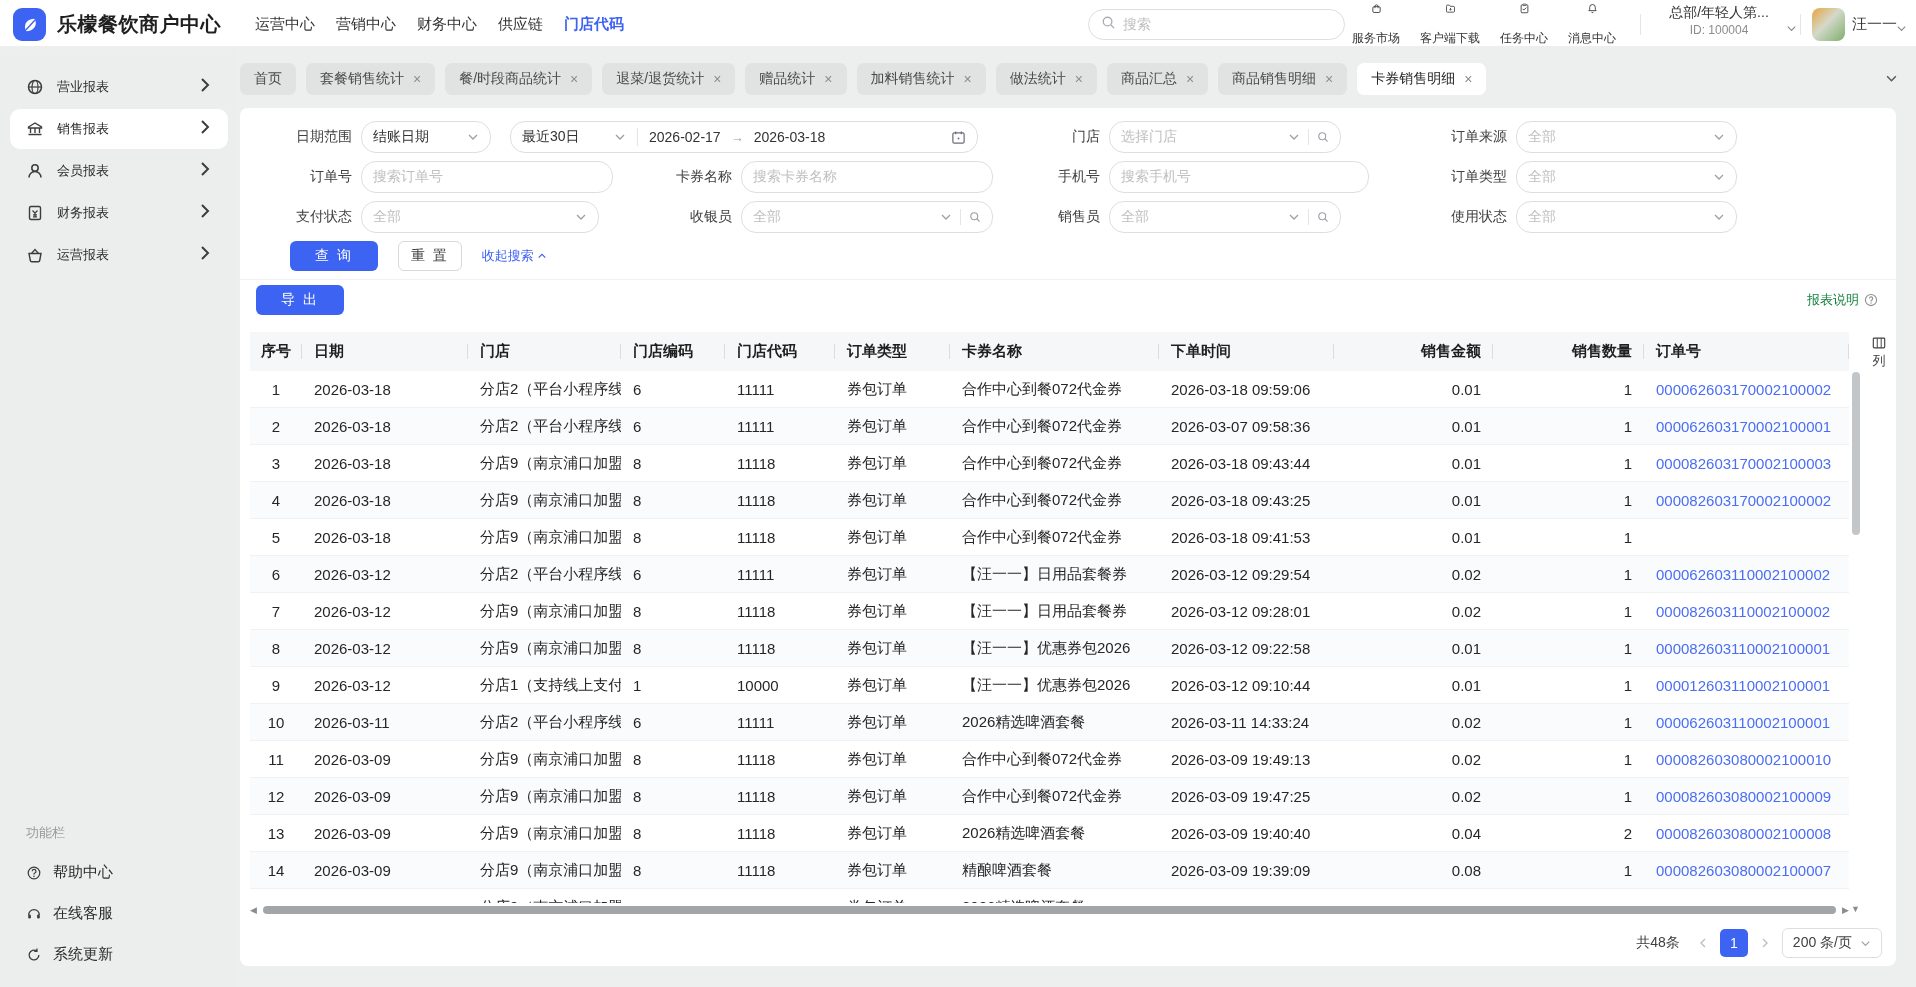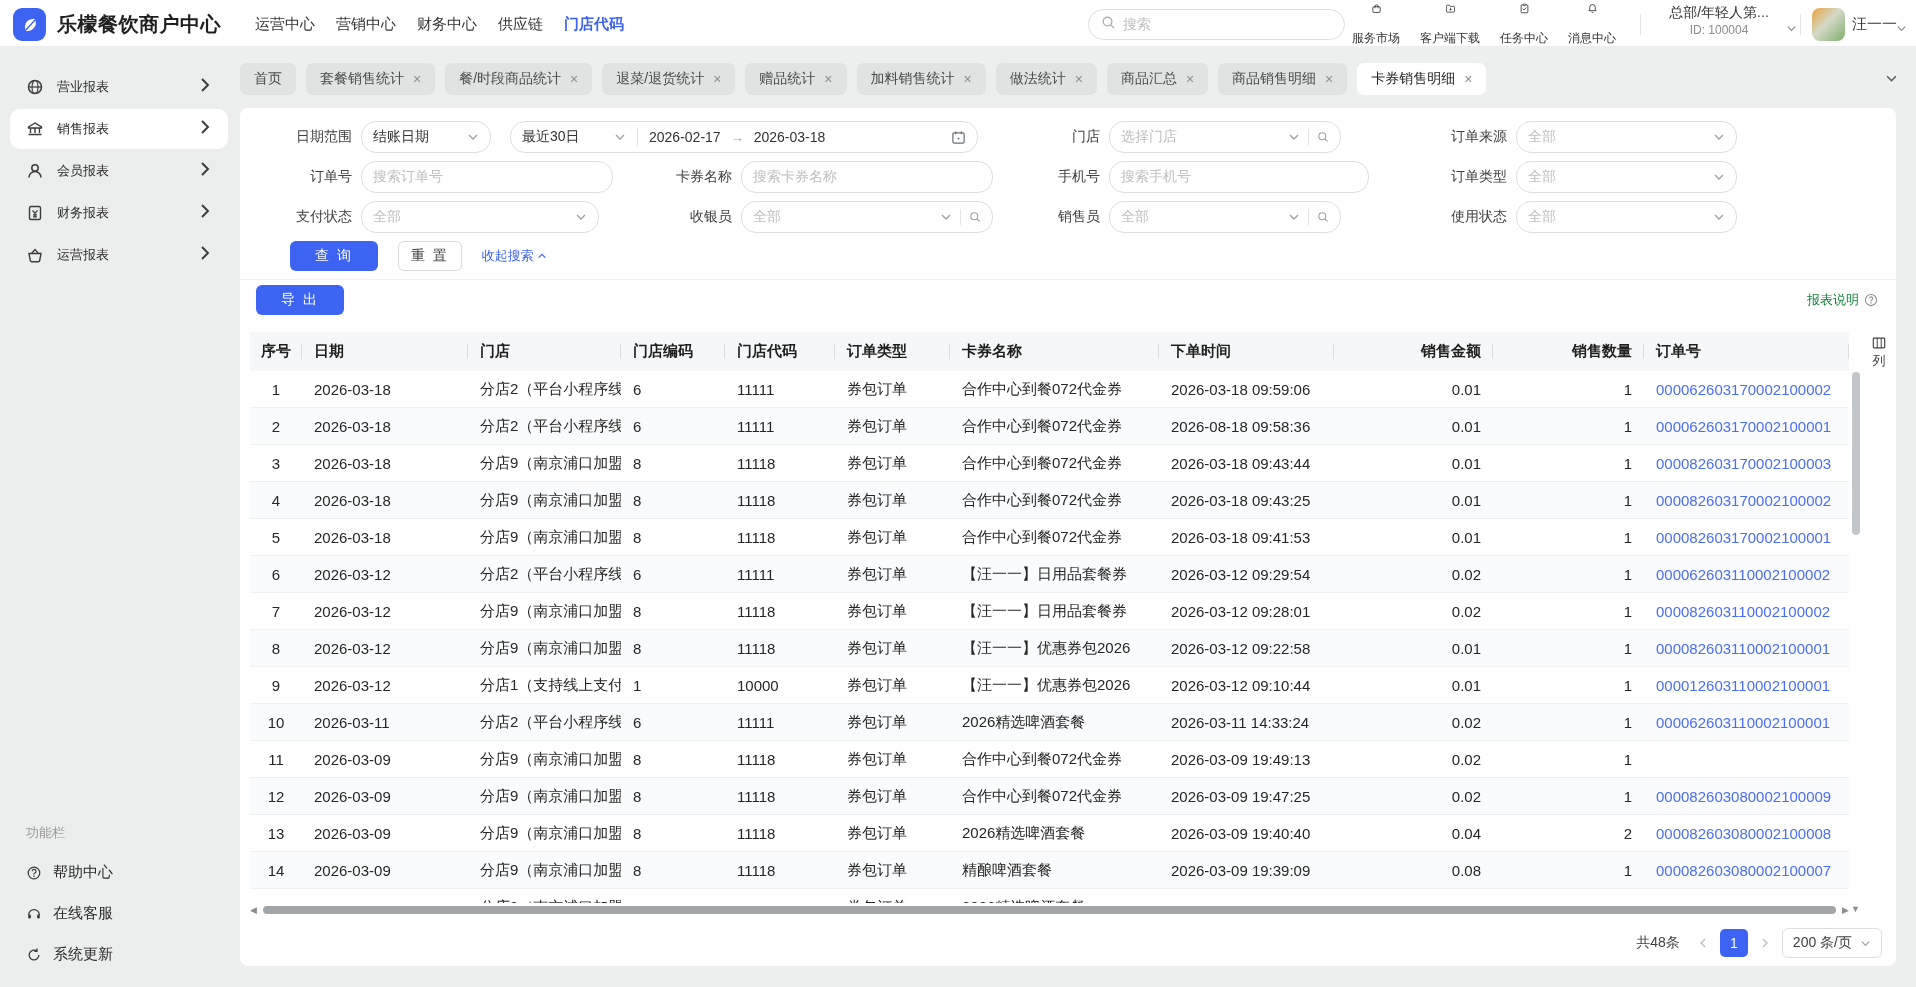--- a/index.html
+++ b/index.html
@@ -546,21 +546,21 @@
               <div class="td  link" style="width: 205px;">000062603170002100002</div>
             </div>
             <div class="tr">
               <div class="td c-center" style="width: 52px;">2</div>
               <div class="td " style="width: 166px;">2026-03-18</div>
               <div class="td " style="width: 153px;">分店2（平台小程序线</div>
               <div class="td " style="width: 104px;">6</div>
               <div class="td " style="width: 110px;">11111</div>
               <div class="td " style="width: 115px;">券包订单</div>
               <div class="td " style="width: 209px;">合作中心到餐072代金券</div>
-              <div class="td " style="width: 175px;">2026-08-18 09:58:36</div>
+              <div class="td " style="width: 175px;">2026-03-07 09:58:36</div>
               <div class="td c-right" style="width: 159px;">0.01</div>
               <div class="td c-right" style="width: 151px;">1</div>
               <div class="td  link" style="width: 205px;">000062603170002100001</div>
             </div>
             <div class="tr">
               <div class="td c-center" style="width: 52px;">3</div>
               <div class="td " style="width: 166px;">2026-03-18</div>
               <div class="td " style="width: 153px;">分店9（南京浦口加盟</div>
               <div class="td " style="width: 104px;">8</div>
               <div class="td " style="width: 110px;">11118</div>
@@ -588,21 +588,20 @@
               <div class="td c-center" style="width: 52px;">5</div>
               <div class="td " style="width: 166px;">2026-03-18</div>
               <div class="td " style="width: 153px;">分店9（南京浦口加盟</div>
               <div class="td " style="width: 104px;">8</div>
               <div class="td " style="width: 110px;">11118</div>
               <div class="td " style="width: 115px;">券包订单</div>
               <div class="td " style="width: 209px;">合作中心到餐072代金券</div>
               <div class="td " style="width: 175px;">2026-03-18 09:41:53</div>
               <div class="td c-right" style="width: 159px;">0.01</div>
               <div class="td c-right" style="width: 151px;">1</div>
-              <div class="td  link" style="width: 205px;">000082603170002100001</div>
             </div>
             <div class="tr">
               <div class="td c-center" style="width: 52px;">6</div>
               <div class="td " style="width: 166px;">2026-03-12</div>
               <div class="td " style="width: 153px;">分店2（平台小程序线</div>
               <div class="td " style="width: 104px;">6</div>
               <div class="td " style="width: 110px;">11111</div>
               <div class="td " style="width: 115px;">券包订单</div>
               <div class="td " style="width: 209px;">【汪一一】日用品套餐券</div>
               <div class="td " style="width: 175px;">2026-03-12 09:29:54</div>
@@ -666,20 +665,21 @@
               <div class="td c-center" style="width: 52px;">11</div>
               <div class="td " style="width: 166px;">2026-03-09</div>
               <div class="td " style="width: 153px;">分店9（南京浦口加盟</div>
               <div class="td " style="width: 104px;">8</div>
               <div class="td " style="width: 110px;">11118</div>
               <div class="td " style="width: 115px;">券包订单</div>
               <div class="td " style="width: 209px;">合作中心到餐072代金券</div>
               <div class="td " style="width: 175px;">2026-03-09 19:49:13</div>
               <div class="td c-right" style="width: 159px;">0.02</div>
               <div class="td c-right" style="width: 151px;">1</div>
+              <div class="td  link" style="width: 205px;">000082603080002100010</div>
             </div>
             <div class="tr">
               <div class="td c-center" style="width: 52px;">12</div>
               <div class="td " style="width: 166px;">2026-03-09</div>
               <div class="td " style="width: 153px;">分店9（南京浦口加盟</div>
               <div class="td " style="width: 104px;">8</div>
               <div class="td " style="width: 110px;">11118</div>
               <div class="td " style="width: 115px;">券包订单</div>
               <div class="td " style="width: 209px;">合作中心到餐072代金券</div>
               <div class="td " style="width: 175px;">2026-03-09 19:47:25</div>

